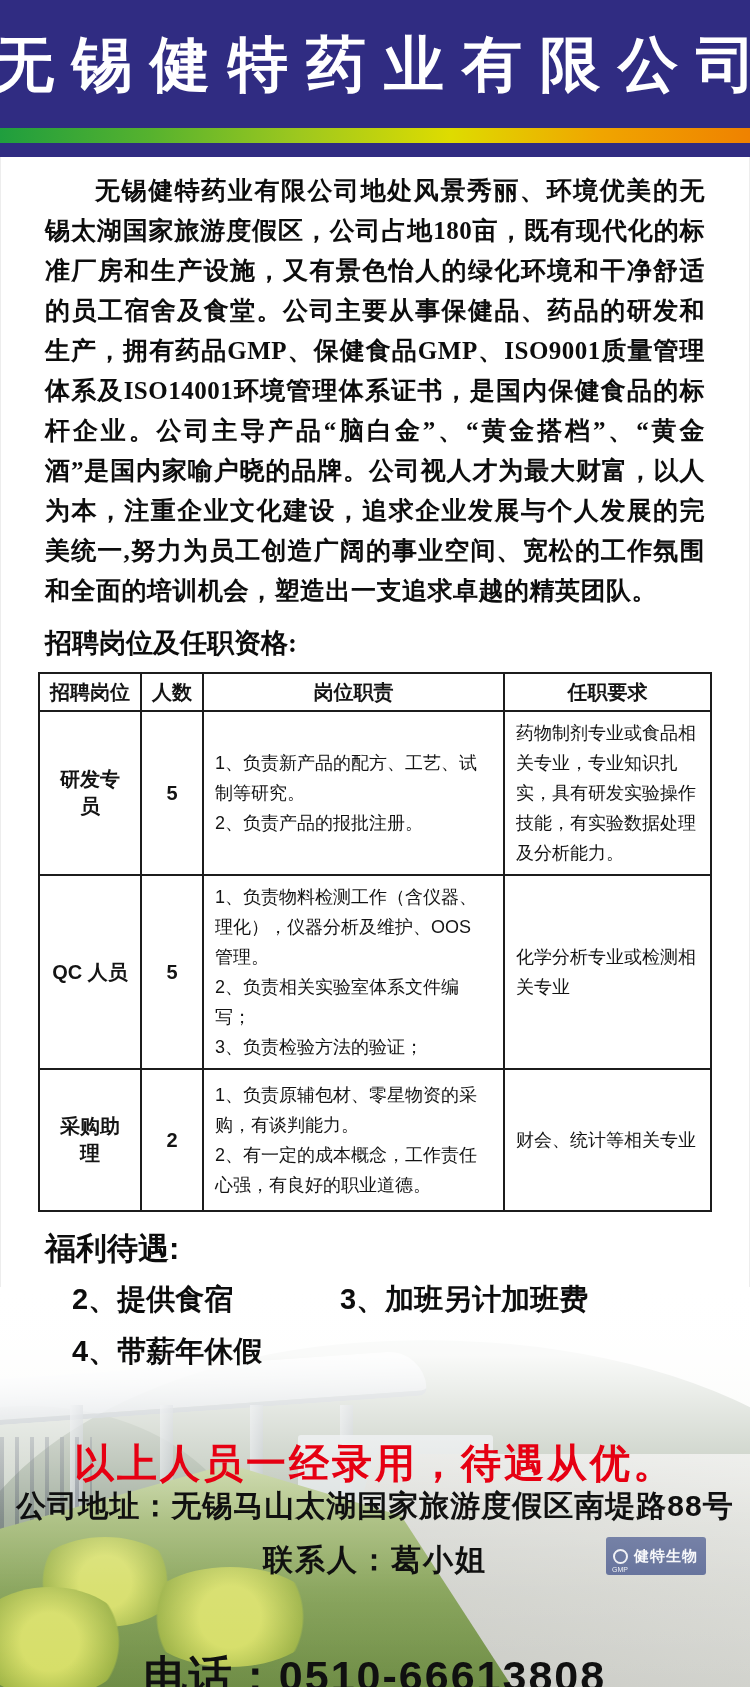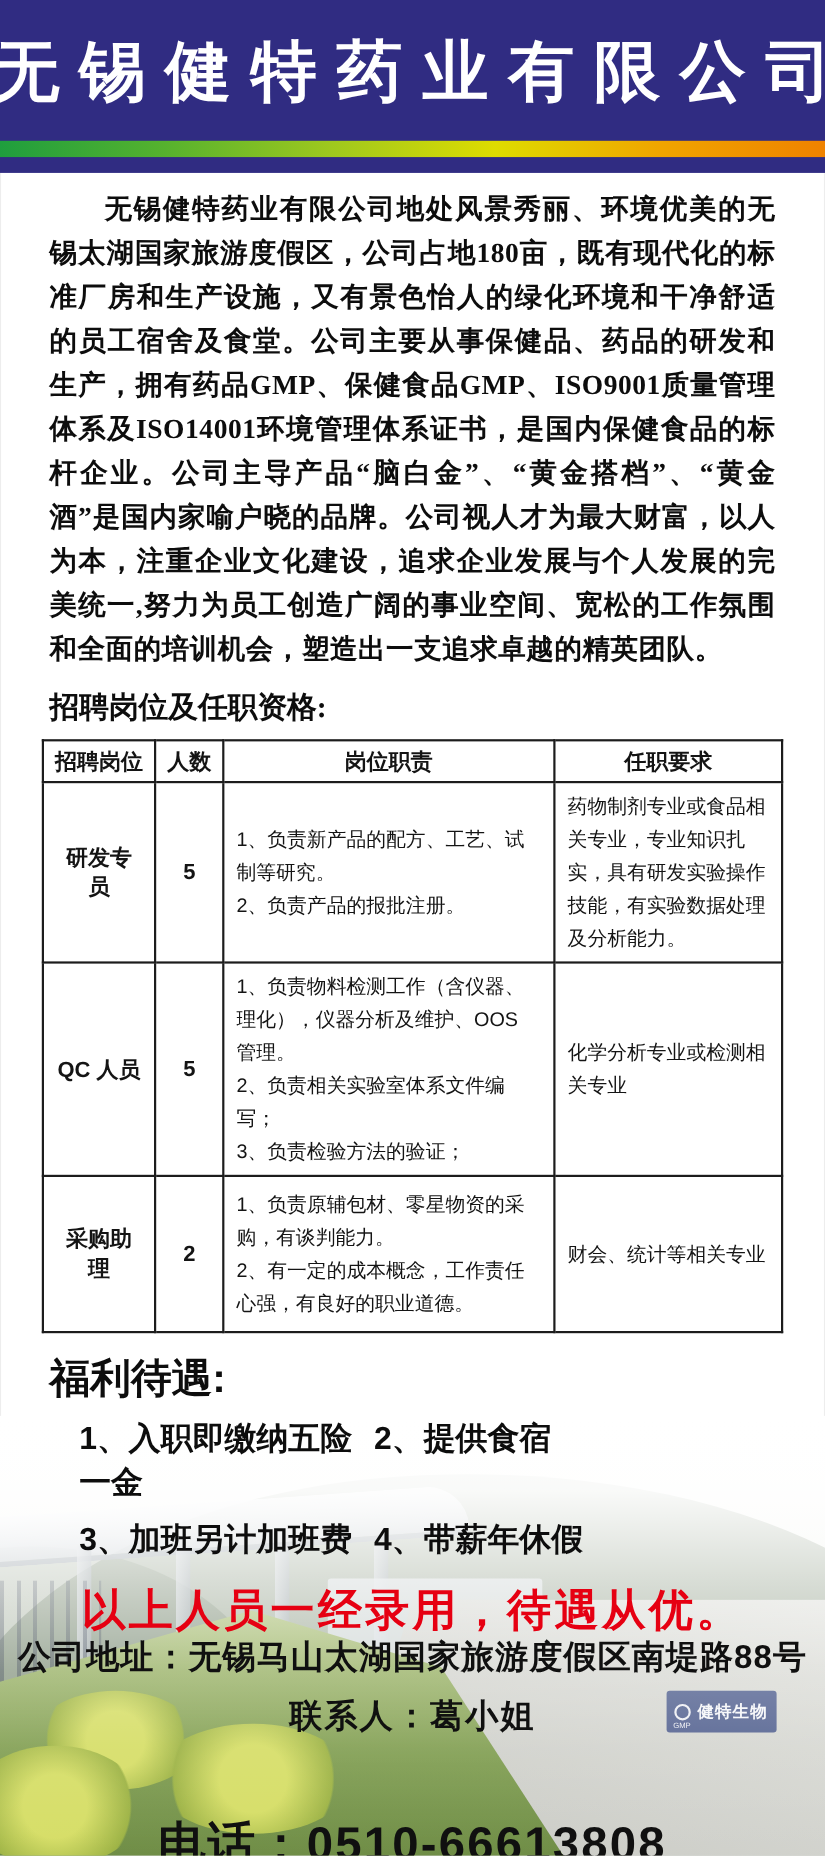--- a/index.html
+++ b/index.html
@@ -45,21 +45,21 @@
     border:2px solid #1c1c1c; vertical-align:middle; padding:6px 11px;
   }
   table.jobs th{font-size:20px; font-weight:700; text-align:center; height:38px; padding:4px;}
   td.c-pos{ text-align:center; font-size:20px; font-weight:700;}
   td.c-num{ text-align:center; font-size:20px; font-weight:700;}
   td.c-duty{ line-height:30px;}
   td.c-req{ line-height:30px;}
   .duty-line{line-height:30px;}
   
   .benefits-heading{
-    margin:16px 0 0 45px; font-weight:700; font-size:37px; color:var(--ink);
+    margin:16px 0 0 45px; font-weight:700; font-size:31px; color:var(--ink);
   }
   .benefits-grid{
     margin:10px 0 0 72px; display:grid; grid-template-columns:268px auto;
     row-gap:12px; font-weight:700; font-size:29px; color:var(--ink);
   }
   
   .photo{position:absolute; left:0; right:0; top:1287px; height:400px; overflow:hidden; z-index:1;}
   .sky{position:absolute; inset:0; background:linear-gradient(180deg,#fbfbf9,#edf0e9 55%,#e6e9e1);}
   .mountain{
     position:absolute; left:-60px; right:-140px; top:52px; height:280px;
@@ -205,21 +205,20 @@
               <div class="duty-line">1、负责原辅包材、零星物资的采购，有谈判能力。</div>
               <div class="duty-line">2、有一定的成本概念，工作责任心强，有良好的职业道德。</div>
             </td>
             <td class="c-req">财会、统计等相关专业</td>
           </tr>
         </tbody>
     </table>
 
     <div class="benefits-heading">福利待遇:</div>
     <div class="benefits-grid" id="benefits-grid">
-        <div>1、入职即缴纳五险一金</div>
         <div>2、提供食宿</div>
         <div>3、加班另计加班费</div>
         <div>4、带薪年休假</div>
       </div>
   </div>
 
   <div class="slogan">以上人员一经录用，待遇从优。</div>
   <div class="contact-line addr">公司地址：无锡马山太湖国家旅游度假区南堤路88号</div>
   <div class="contact-line person">联系人：葛小姐</div>
   <div class="contact-line phone">电话：0510-66613808</div>

